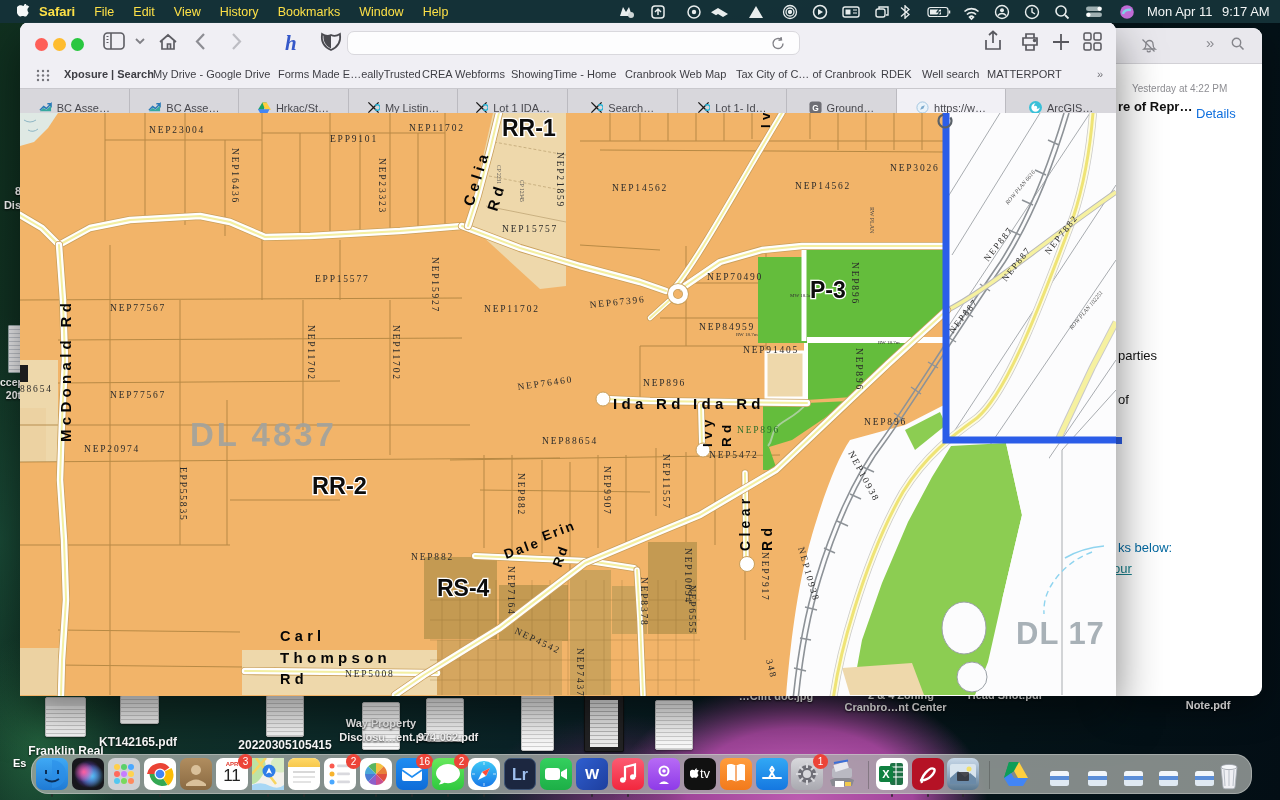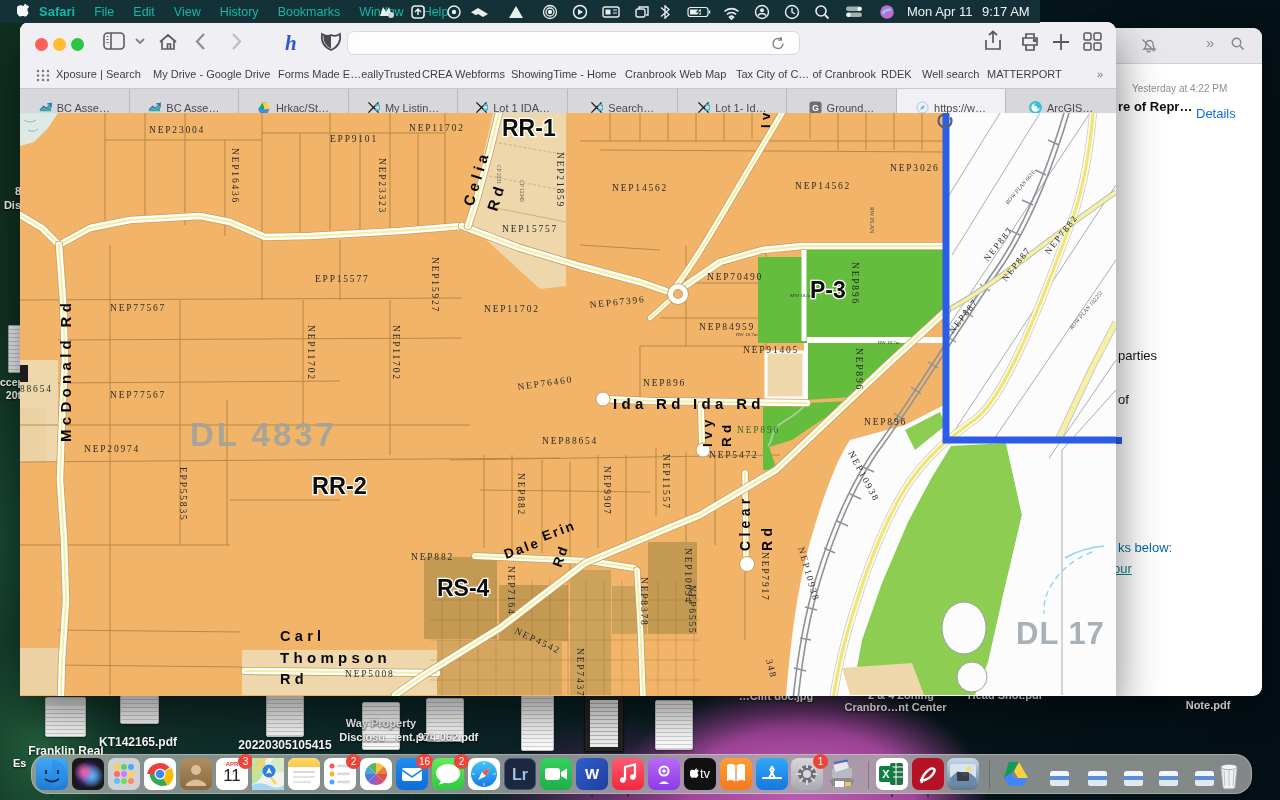--- a/index.html
+++ b/index.html
@@ -7,21 +7,21 @@
   #screen { position:relative; width:1280px; height:800px; overflow:hidden;
     background:
       radial-gradient(250px 160px at 800px 800px, #bc5cb0 0%, #a0459a 45%, rgba(70,25,75,0) 75%),
       radial-gradient(190px 130px at 620px 815px, rgba(160,65,150,.75) 0%, rgba(90,35,90,.3) 55%, rgba(70,25,75,0) 78%),
       radial-gradient(120px 160px at 40px 745px, rgba(50,135,80,.5) 0%, rgba(30,90,60,0) 70%),
       radial-gradient(200px 300px at 0px 540px, rgba(35,100,75,.45) 0%, rgba(20,60,50,0) 75%),
       linear-gradient(100deg, #10301f 0%, #123528 12%, #0e2d2a 28%, #0a2327 45%, #071b20 62%, #051419 80%, #030e15 100%);
   }
   .abs { position:absolute; }
   
-  #menubar { left:0; top:0; width:1040px; height:23px; background:rgba(21,50,56,.97); color:#14b8a6;
+  #menubar { left:0; top:0; width:1280px; height:23px; background:rgba(21,50,56,.97); color:#fde047;
     font-size:12.5px; display:flex; align-items:center; }
   #menubar .mi { margin:0 9.5px; white-space:nowrap; }
   
   #mailwin { left:1112px; top:28px; width:150px; height:668px; background:#fff; border-radius:0 9px 9px 0;
     box-shadow:0 12px 34px rgba(0,0,0,.45); overflow:hidden; font-family:"Liberation Sans",sans-serif; }
   #mailbar { position:absolute; left:0; top:0; width:100%; height:36px; background:#e9e8ed; border-bottom:1px solid #d2d1d6; }
   
   #safari { left:20px; top:22px; width:1096px; height:674px; background:#f0eff4; border-radius:9px 9px 0 0;
     box-shadow:0 18px 45px rgba(0,0,0,.5); }
   #toolbar { position:absolute; left:0; top:0; width:1096px; height:40px; background:#f0eff4; border-radius:9px 9px 0 0; }
@@ -150,21 +150,21 @@
             <circle cx="7" cy="2" r="1.2"></circle>
             <circle cx="12" cy="2" r="1.2"></circle>
             <circle cx="2" cy="6.5" r="1.2"></circle>
             <circle cx="7" cy="6.5" r="1.2"></circle>
             <circle cx="12" cy="6.5" r="1.2"></circle>
             <circle cx="2" cy="11" r="1.2"></circle>
             <circle cx="7" cy="11" r="1.2"></circle>
             <circle cx="12" cy="11" r="1.2"></circle>
           </g>
         </svg>
-      <span class="fav" style="left:36px;">Xposure | Search</span>
+      <span class="fav" style="left:44px;font-weight:bold;">Xposure | Search</span>
       <span class="fav" style="left:133px;">My Drive - Google Drive</span>
       <span class="fav" style="left:258px;">Forms Made E…eallyTrusted</span>
       <span class="fav" style="left:402px;">CREA Webforms</span>
       <span class="fav" style="left:491px;text-align:center;">ShowingTime - Home</span>
       <span class="fav" style="left:605px;">Cranbrook Web Map</span>
       <span class="fav" style="left:716px;">Tax City of C… of Cranbrook</span>
       <span class="fav" style="left:861px;">RDEK</span>
       <span class="fav" style="left:902px;">Well search</span>
       <span class="fav" style="left:967px;">MATTERPORT</span>
       <span class="fav" style="left:1077px;color:#737379;">»</span>

